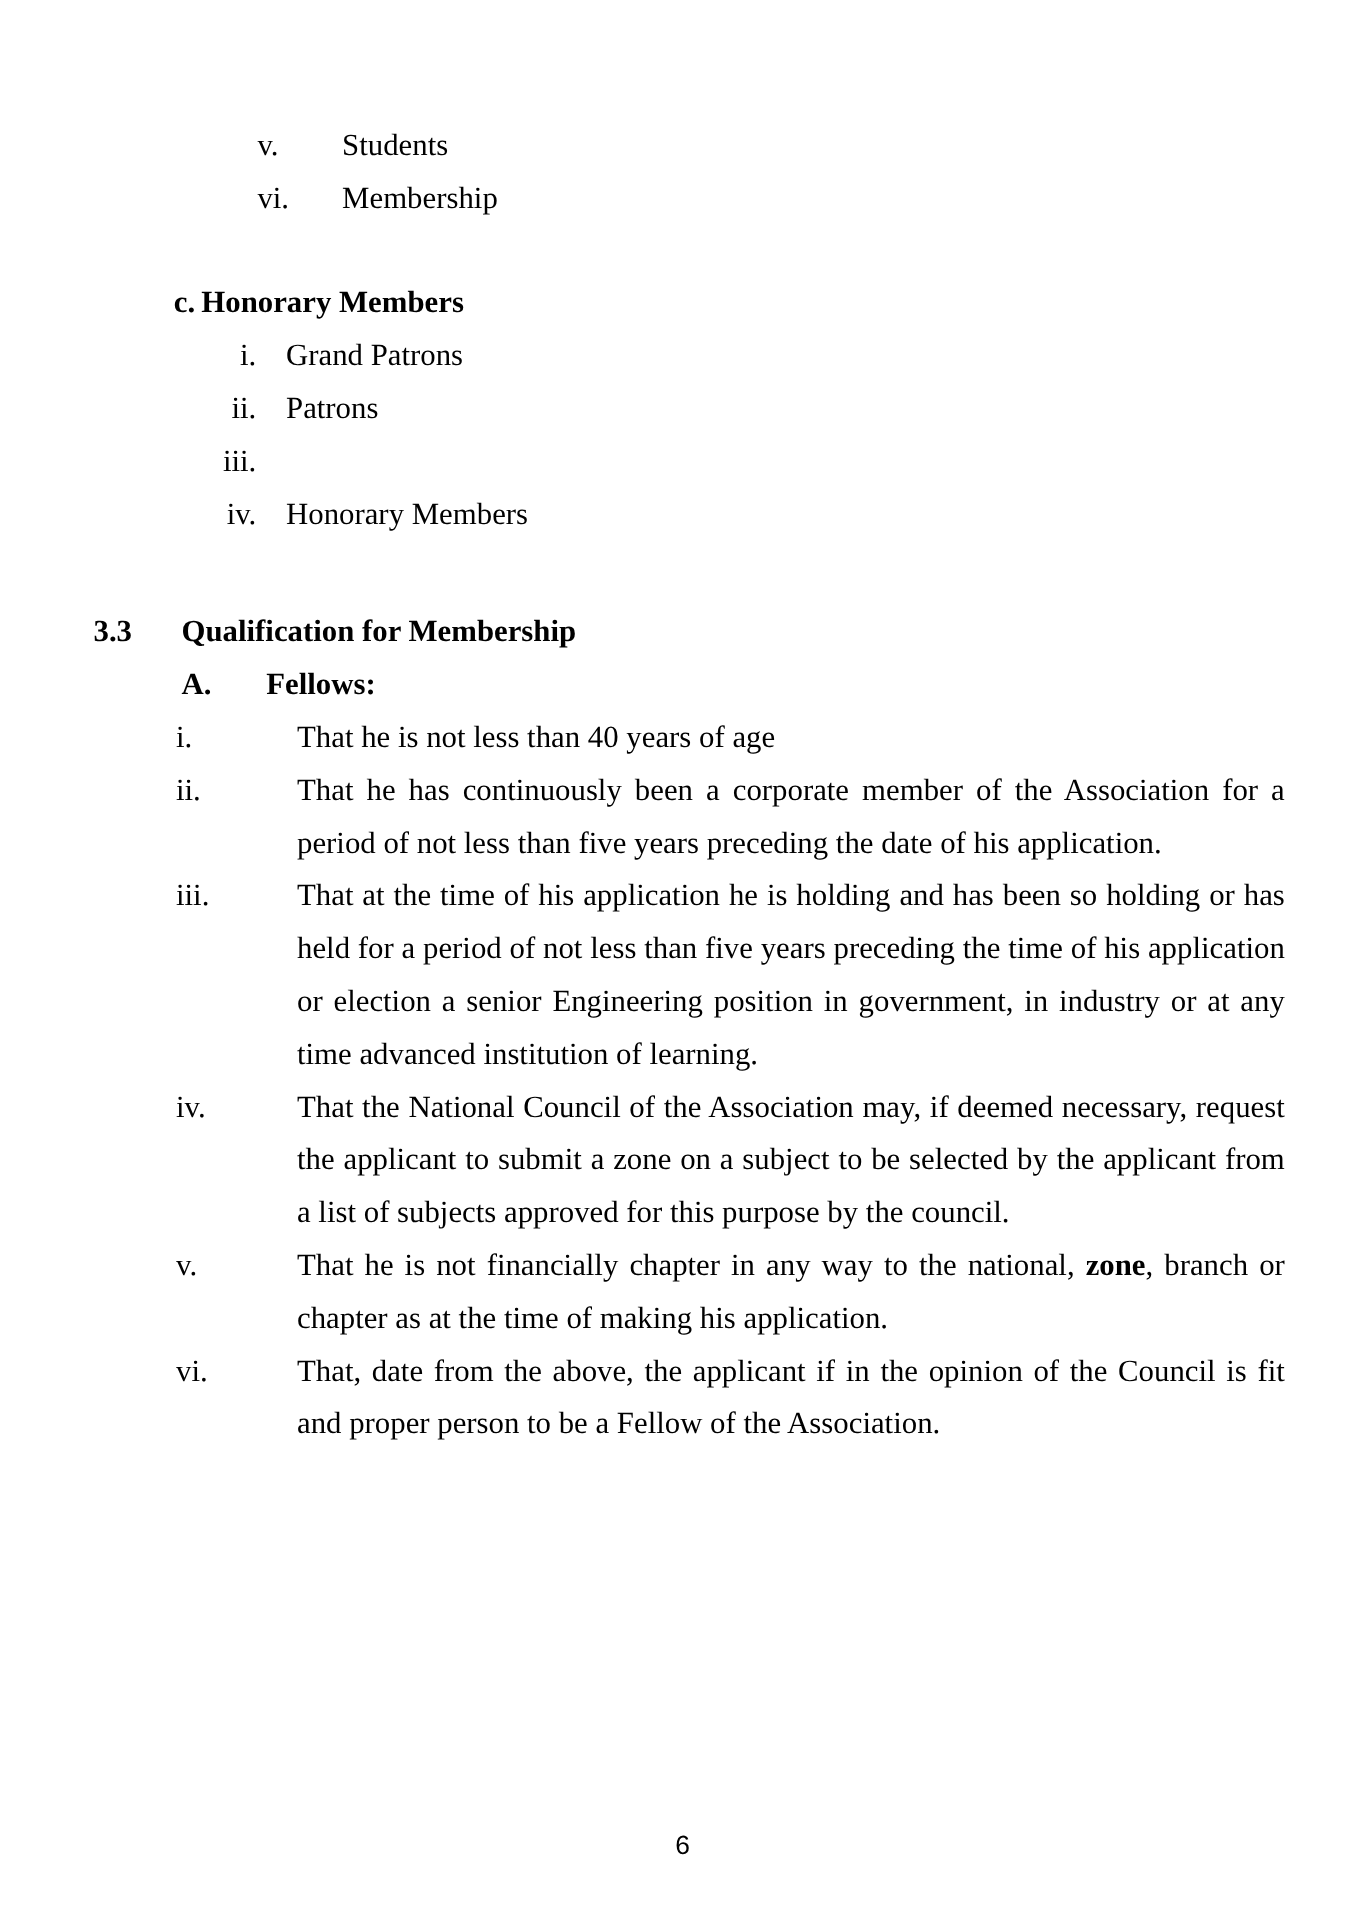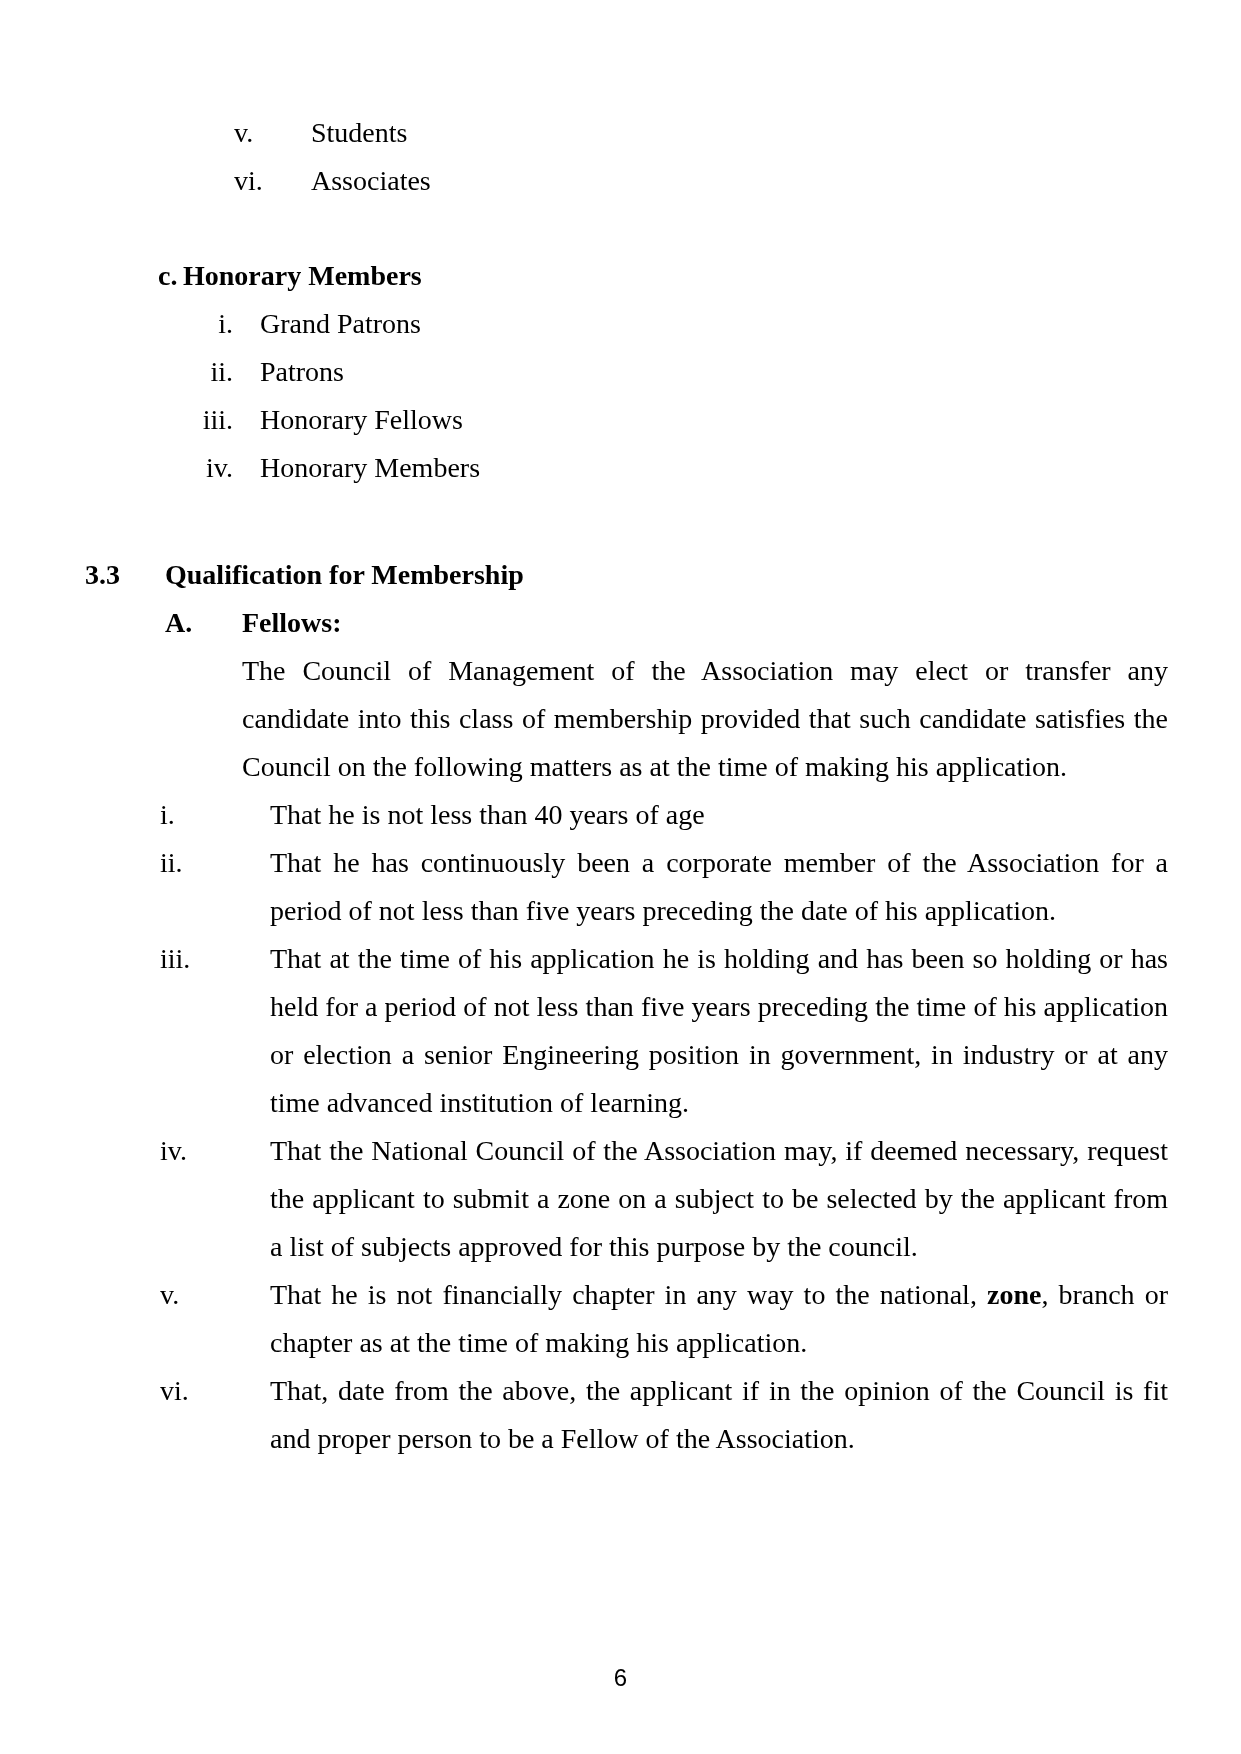--- a/index.html
+++ b/index.html
@@ -69,59 +69,57 @@
 
 <div class="page">
 
   <div class="grades-list">
     <div class="row">
       <span class="num">v.</span>
       <span class="txt">Students</span>
     </div>
     <div class="row">
       <span class="num">vi.</span>
-      <span class="txt">Associates</span>
+      <span class="txt">Membership</span>
     </div>
   </div>
 
   <div class="row honorary-heading">
     <span class="num">c.</span>
     <span class="txt">Honorary Members</span>
   </div>
 
   <div class="honorary-list">
     <div class="row">
       <span class="num">i.</span>
       <span class="txt">Grand Patrons</span>
     </div>
     <div class="row">
       <span class="num">ii.</span>
       <span class="txt">Patrons</span>
     </div>
     <div class="row">
       <span class="num">iii.</span>
-      <span class="txt">Honorary Fellows</span>
     </div>
     <div class="row">
       <span class="num">iv.</span>
       <span class="txt">Honorary Members</span>
     </div>
   </div>
 
   <div class="row section-heading">
     <span class="num">3.3</span>
     <span class="txt">Qualification for Membership</span>
   </div>
 
   <div class="row sub-heading">
     <span class="num">A.</span>
     <span class="txt">Fellows:</span>
   </div>
 
-  <div class="intro">The Council of Management of the Association may elect or transfer any candidate into this class of membership provided that such candidate satisfies the Council on the following matters as at the time of making his application.</div>
 
   <div class="qual-list">
     <div class="row">
       <span class="num">i.</span>
       <span class="txt">That he is not less than 40 years of age</span>
     </div>
     <div class="row">
       <span class="num">ii.</span>
       <span class="txt">That he has continuously been a corporate member of the Association for a period of not less than five years preceding the date of his application.</span>
     </div>

